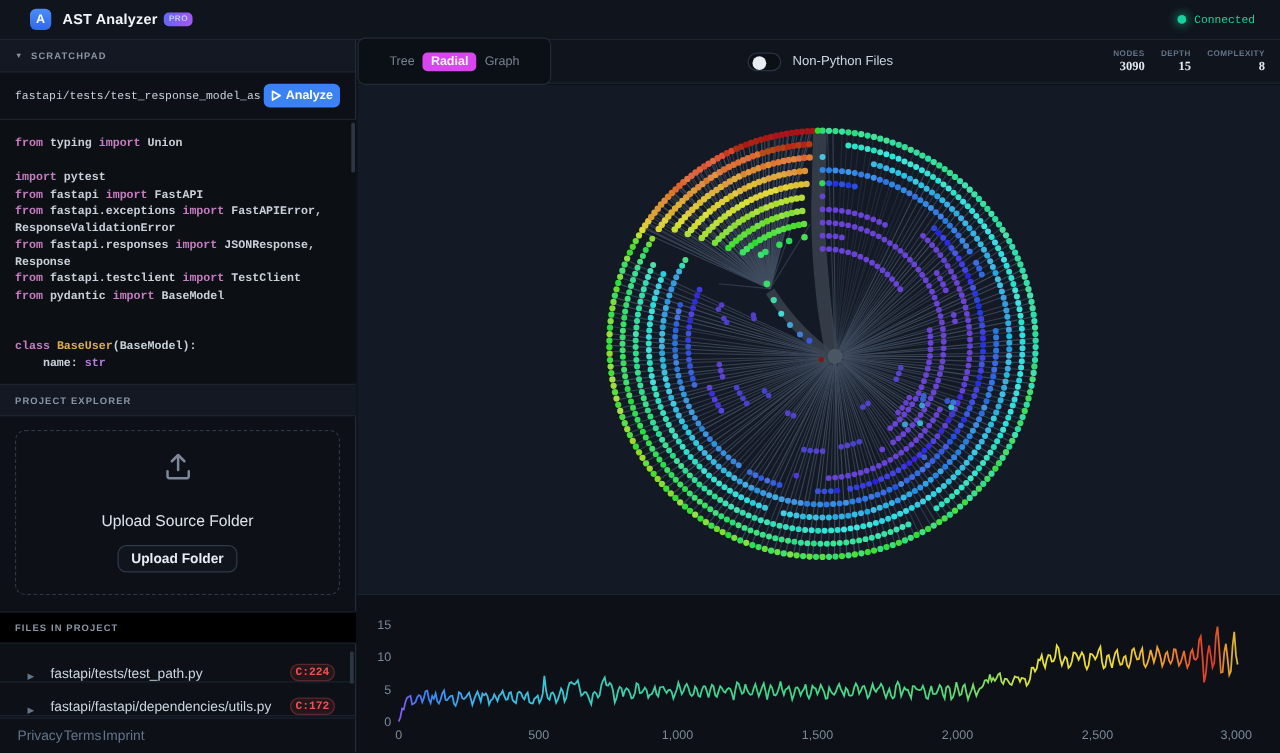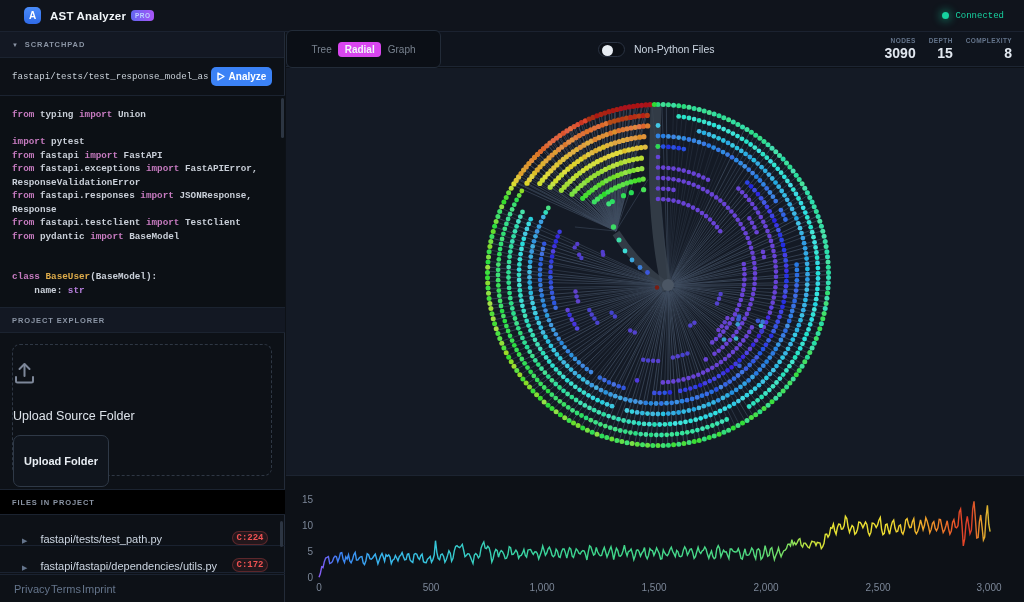--- a/index.html
+++ b/index.html
@@ -24,24 +24,24 @@
 #inptxt{flex:1;font-size:9.1px;color:#c9d1d9;white-space:nowrap;overflow:hidden}
 #btn-analyze{flex:none;width:61px;height:19px;background:#3b82f6;border-radius:5px;color:#fff;
  font-size:10px;font-weight:bold;display:flex;align-items:center;justify-content:center;gap:4px}
 #code{position:absolute;left:0;top:64px;width:285px;height:211px;background:#0c1015;overflow:hidden}
 #code pre{font-family:"Liberation Mono",monospace;font-size:9.3px;font-weight:bold;line-height:13.5px;
  color:#c9cfd8;padding:12px 6px 0 12px;white-space:pre-wrap}
 .kw{color:#c77bc0}.cn{color:#ddab4a}.bi{color:#b57edb}
 #codebar{position:absolute;right:1px;top:2px;width:3px;height:40px;background:#2c3542;border-radius:2px}
 .ph{position:absolute;left:0;width:285px}
 #upzone{position:absolute;left:12px;top:312px;width:260px;height:132px;border:1.5px dashed #2e3744;
- border-radius:8px;}
+ border-radius:8px;text-align:center}
 .upicon{margin:16px auto 0}
 #uptext{font-size:12.5px;color:#dde3ea;margin-top:20px}
-#upbtn{display:inline-block;margin-top:12px;padding:19px 10px;font-size:11px;font-weight:bold;color:#e8edf3;
+#upbtn{display:inline-block;margin-top:12px;padding:4px 10px;font-size:11px;font-weight:bold;color:#e8edf3;
  background:#10151d;border:1px solid #2f3947;border-radius:7px}
 .frow{position:absolute;left:0;width:285px;height:27px;border-bottom:1px solid #1a2230;display:flex;
  align-items:flex-end;padding:0 17px 0 22px;font-size:11px;color:#cbd5e1}
 .frow .ar{color:#64748b;font-size:7px;margin-right:13px}
 .badge{margin-left:auto;font-family:"Liberation Mono",monospace;font-size:9px;font-weight:bold;color:#f05252;
  background:rgba(240,82,82,.10);border:1px solid rgba(240,82,82,.28);border-radius:8px;padding:1px 3.5px}
 #sfoot{position:absolute;left:0;top:542px;width:285px;height:28px;border-top:1px solid #1a2230;
  display:flex;align-items:center;gap:1px;padding:0 14px;font-size:11px;color:#64748b}
 #filebar{position:absolute;right:1px;top:489px;width:3px;height:26px;background:#2c3542;border-radius:2px}
 
@@ -51,21 +51,21 @@
  display:flex;align-items:center;padding:18px}
 .seg span{font-size:10px;color:#78828f;padding:2px 6.5px;border-radius:4px}
 .seg .act{background:#d946ef;color:#f1f5f9;font-weight:bold}
 .tog{position:absolute;left:312px;display:flex;align-items:center;gap:9px}
 .track{width:27px;height:15px;border-radius:8px;background:#0b0f16;border:1px solid #2a3342;position:relative}
 .knob{position:absolute;left:2.5px;top:2px;width:11px;height:11px;border-radius:50%;background:#e8edf3}
 .togl{font-size:10.5px;color:#cbd5e1}
 .stats{margin-left:auto;display:flex;gap:13px;padding-right:12px}
 .stat{text-align:right}
 .stat .lb{font-size:6.5px;letter-spacing:.4px;color:#64748b;font-weight:bold}
-.stat .vl{font-family:Liberation Sans, sans-serif;font-size:14px;font-weight:bold;color:#e2e8f0;margin-top:1px}
+.stat .vl{font-family:Liberation Serif, serif;font-size:10px;font-weight:bold;color:#e2e8f0;margin-top:1px}
 #viz{position:absolute;left:286px;top:68px;width:738px;height:407px;background:#141a25;overflow:hidden}
 #chart{position:absolute;left:286px;top:475px;width:738px;height:127px;background:#0d1117;border-top:1px solid #1c2431;overflow:hidden}
 </style></head><body>
 <div id="app">
 <header>
  <div class="logo">A</div>
       <div class="title">AST Analyzer</div>
       <div class="pro">PRO</div>
  <div class="conn"><i></i>Connected</div>
 </header>

